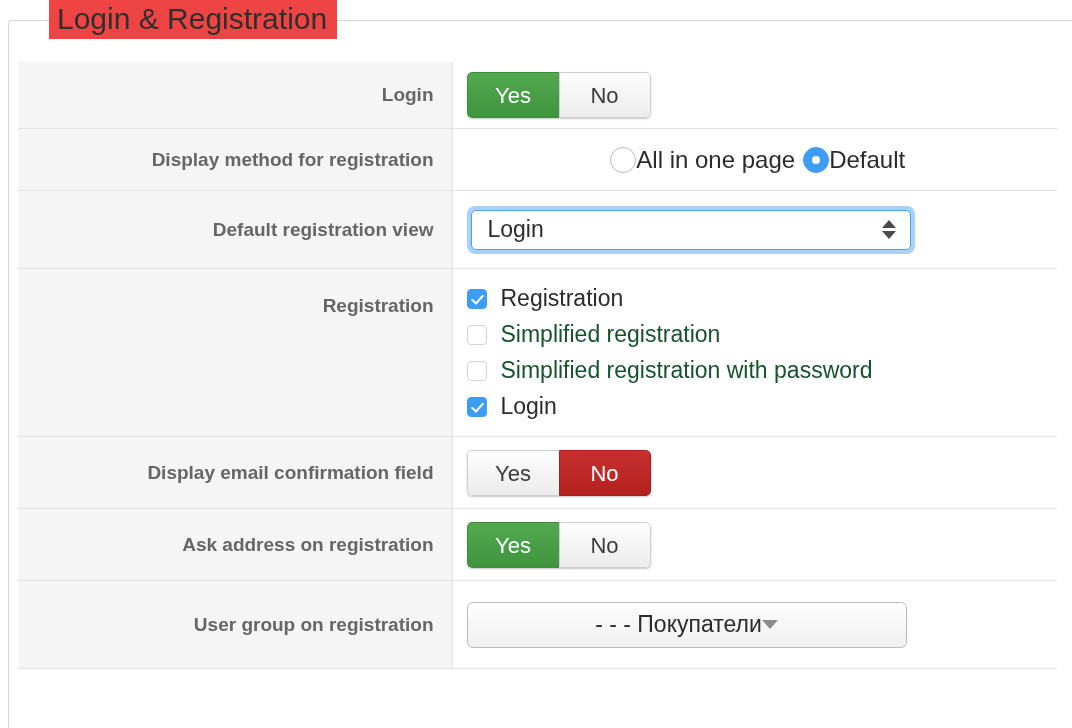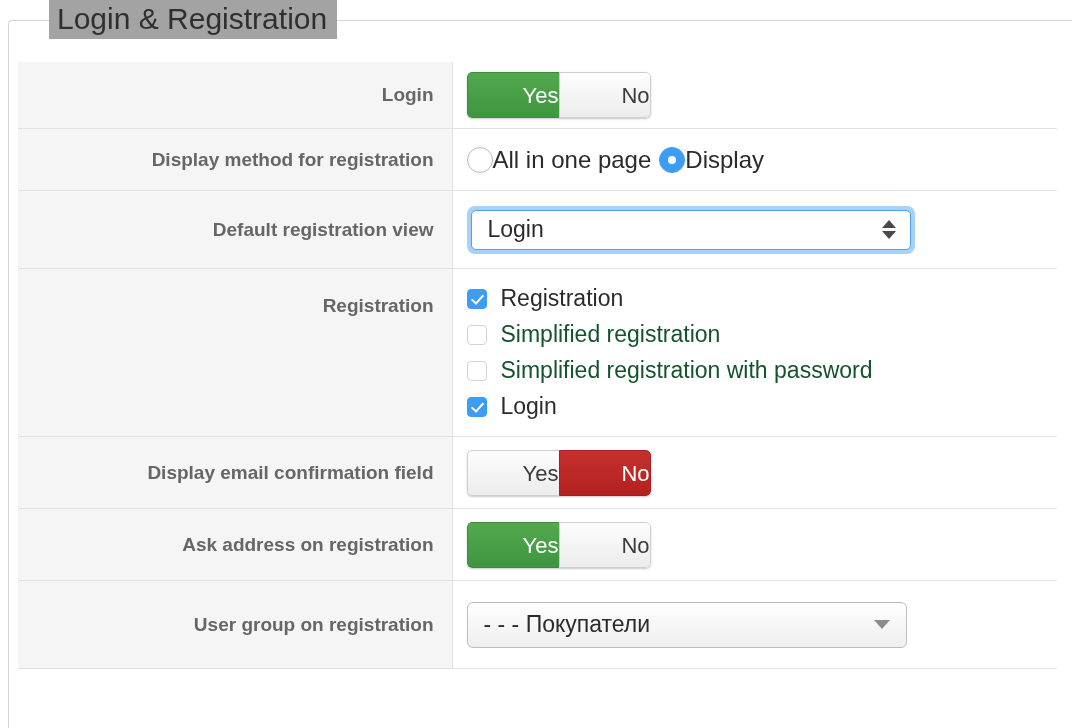--- a/index.html
+++ b/index.html
@@ -25,21 +25,21 @@
     border: 1px solid #d5d5d5;
     border-right: 0;
     border-bottom: 0;
     border-radius: 4px 0 0 0;
     box-sizing: border-box;
   }
   .legend {
     position: absolute;
     left: 40px;
     top: -22px;
-    background: #a3a3a3;
+    background: #ef4444;
     padding: 0 10px 0 8px;
     font-size: 30px;
     font-weight: 400;
     color: #2f2f2f;
     line-height: 40px;
     white-space: nowrap;
   }
 
   
   .settings-table {
@@ -91,21 +91,21 @@
     display: inline-flex;
     border-radius: 5px;
     overflow: hidden;
     box-shadow: 0 1px 2px rgba(0,0,0,0.22);
     height: 46px;
     line-height: 46px;
   }
   .switch .seg {
     font-size: 22px;
     width: 92px;
-    text-align: right;
+    text-align: center;
     box-sizing: border-box;
     user-select: none;
   }
   .switch .seg.inactive {
     background: linear-gradient(to bottom, #fdfdfd 0%, #ececec 100%);
     color: #3b3b3b;
     border: 1px solid #cfcfcf;
   }
   .switch .seg.on-yes {
     background: linear-gradient(to bottom, #52a94e 0%, #3f9540 100%);
@@ -119,21 +119,21 @@
   }
   .switch .seg:first-child {
     border-radius: 5px 0 0 5px;
     border-right: 0;
   }
   .switch .seg:last-child {
     border-radius: 0 5px 5px 0;
   }
 
   
-  .radio-group { display: flex; align-items: center; }
+  .radio-group { display: flex; align-items: center; justify-content: center; }
   .radio-item { display: flex; align-items: center; }
   .radio {
     width: 26px;
     height: 26px;
     border-radius: 50%;
     box-sizing: border-box;
     flex: 0 0 auto;
   }
   .radio.off {
     background: #ffffff;
@@ -249,21 +249,21 @@
 
   
   .select-plain {
     width: 440px;
     height: 46px;
     border: 1px solid #bcbcbc;
     border-radius: 6px;
     background: linear-gradient(to bottom, #fefefe 0%, #efefef 100%);
     display: flex;
     align-items: center;
-    justify-content: space-between;
+    justify-content: center;
     box-sizing: border-box;
     padding: 0 16px 0 16px;
   }
   .select-plain .sel-text {
     font-size: 23px;
     color: #2b2b2b;
     white-space: nowrap;
   }
   .tri-down-sm {
     width: 0; height: 0;
@@ -295,21 +295,21 @@
     <tr class="row-display">
       <td class="label-cell">Display method for registration</td>
       <td class="value-cell">
         <div class="radio-group">
           <div class="radio-item">
             <span class="radio off"></span>
             <span class="radio-label">All in one page</span>
           </div>
           <div class="radio-item">
             <span class="radio on"></span>
-            <span class="radio-label">Display</span>
+            <span class="radio-label">Default</span>
           </div>
         </div>
       </td>
     </tr>
 
     <tr class="row-default">
       <td class="label-cell">Default registration view</td>
       <td class="value-cell">
         <div class="select-focus-wrap">
           <div class="select-focus">

